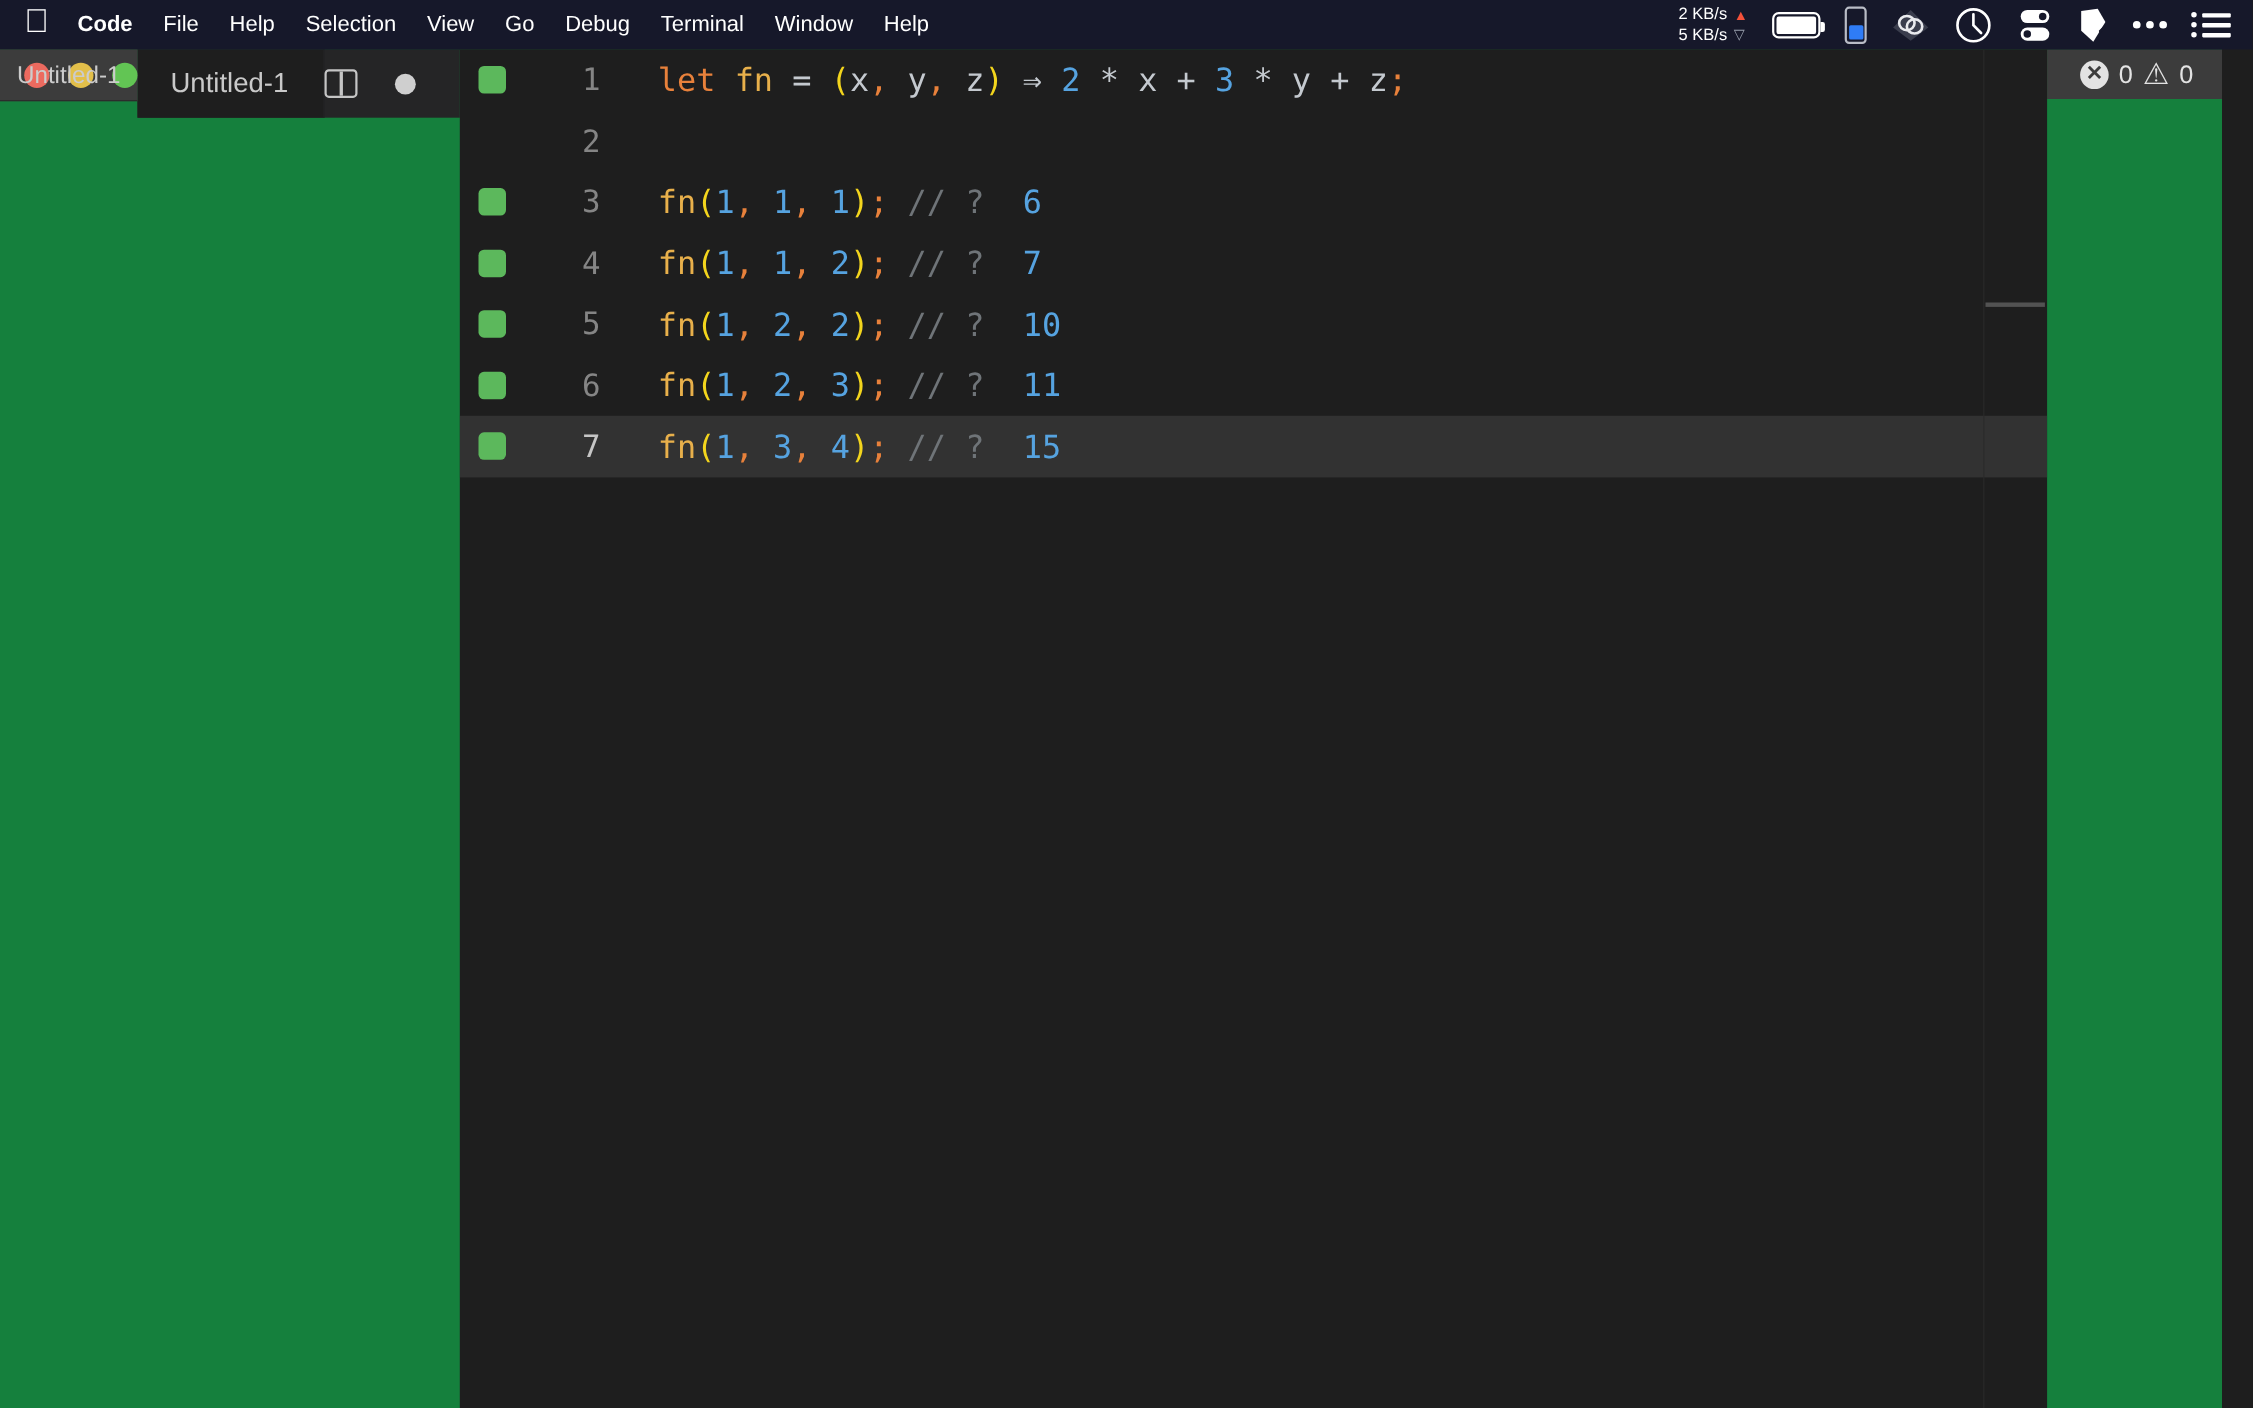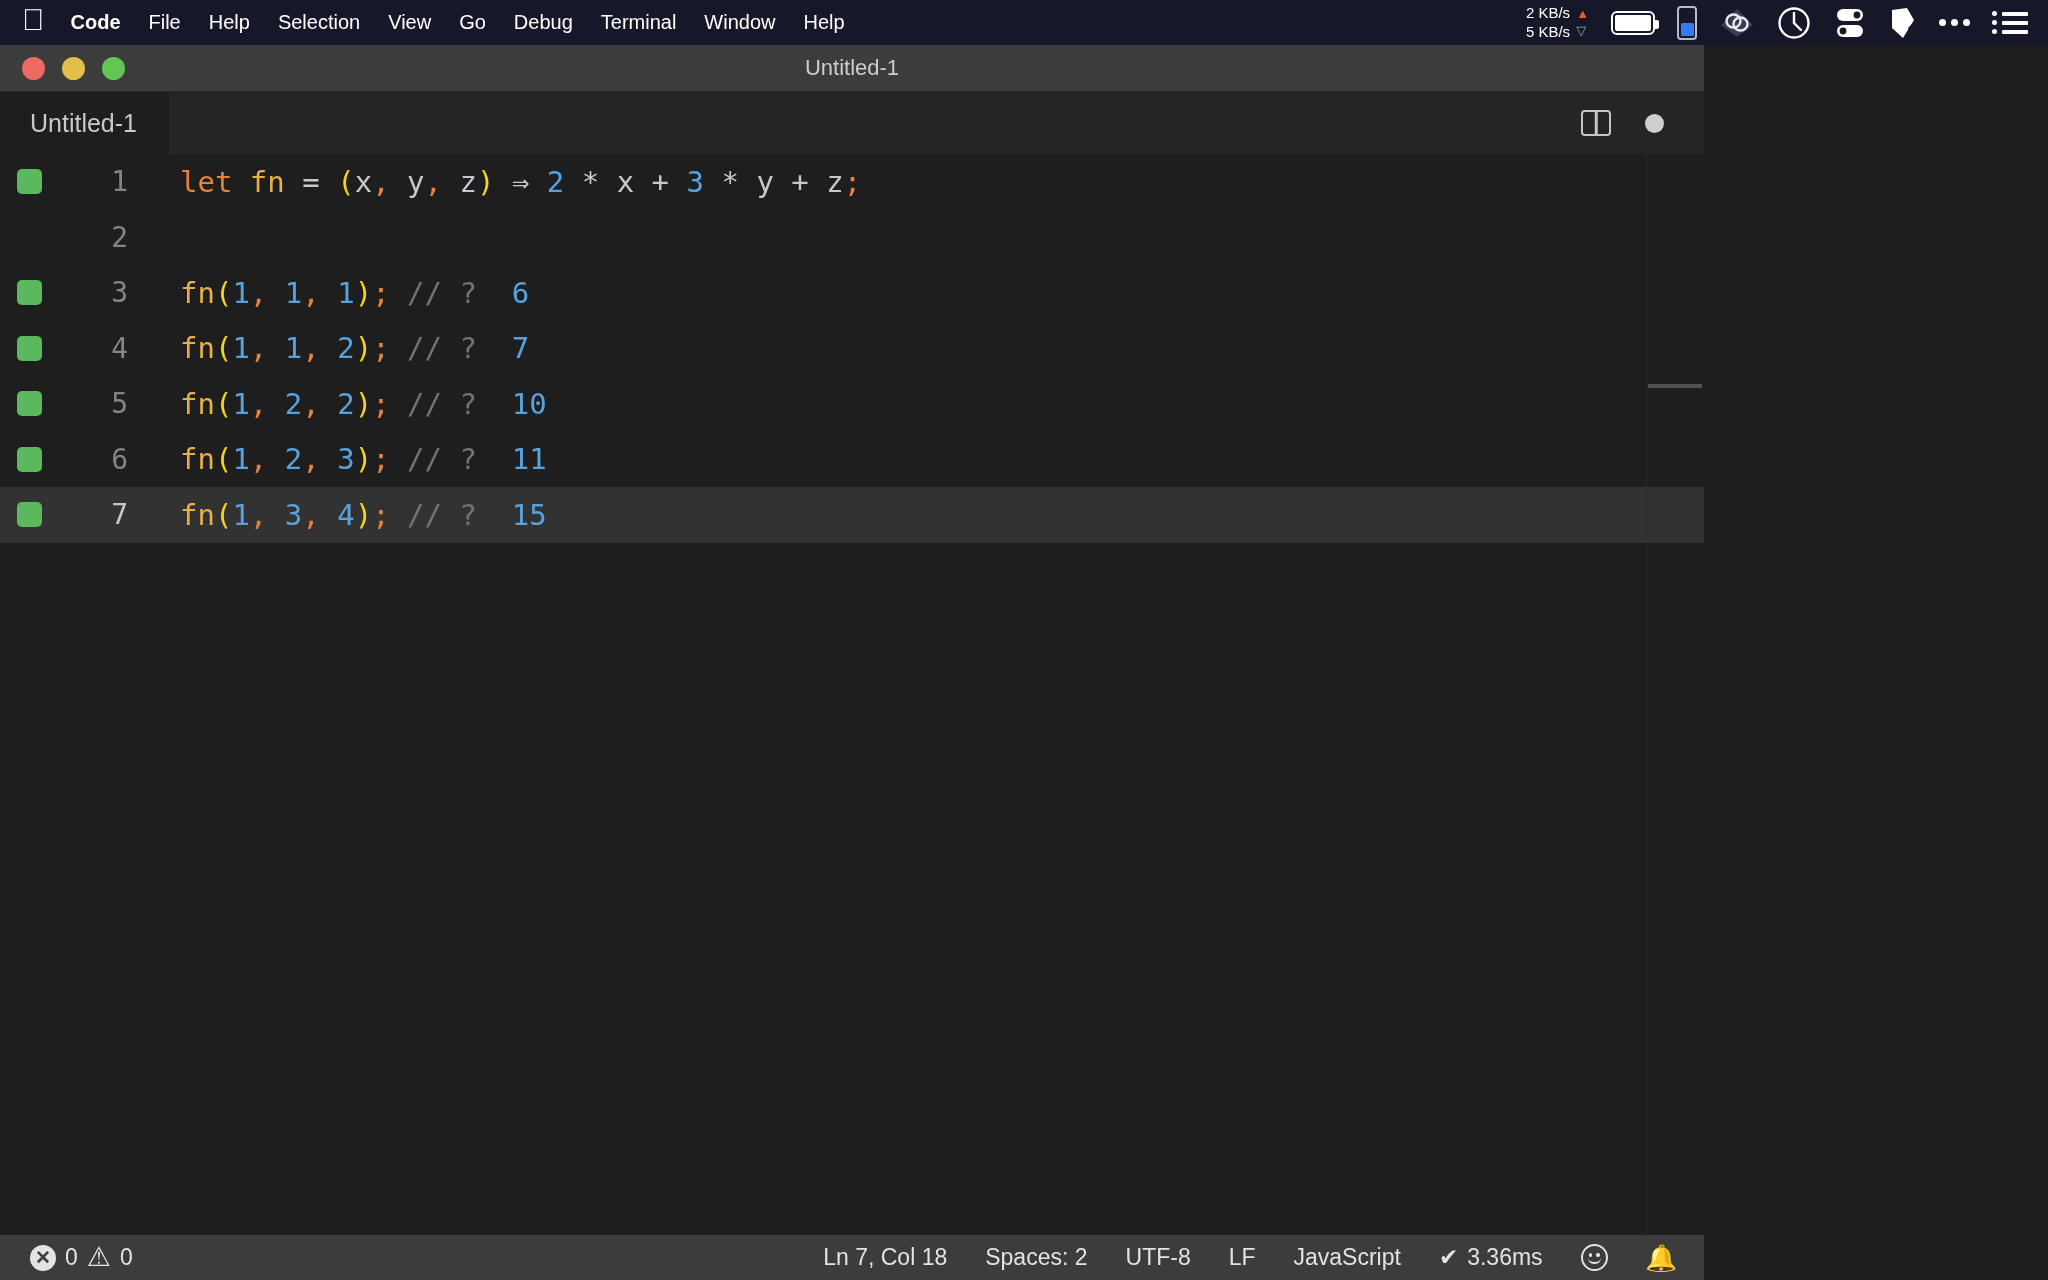--- a/index.html
+++ b/index.html
@@ -48,21 +48,21 @@
 
   .icon-btn{ display:flex; align-items:center; justify-content:center; }
   .dots{ display:flex; gap:5px; }
   .dots span{ width:7px; height:7px; background:#fff; border-radius:50%; }
   .listicon{ display:flex; flex-direction:column; gap:4px; }
   .listicon .row{ display:flex; align-items:center; gap:5px; }
   .listicon .row i{ width:5px; height:5px; background:#fff; border-radius:50%; display:block;}
   .listicon .row b{ width:26px; height:4px; background:#fff; display:block; border-radius:1px;}
 
   
-  .window{ width:1704px; height:1235px; background:#bef264; display:flex; flex-direction:column; }
+  .window{ width:2020px; height:1235px; background:#15803d; display:flex; flex-direction:row; }
   .titlebar{
     height:47px; background:#3c3c3c; display:flex; align-items:center;
     position:relative; border-bottom:1px solid #2b2b2b;
   }
   .lights{ display:flex; gap:17px; padding-left:22px; }
   .light{ width:23px; height:23px; border-radius:50%; }
   .l-red{ background:#ec6a5f; }
   .l-yellow{ background:#e2bf4a; }
   .l-green{ background:#62c554; }
   .window-title{
@@ -288,31 +288,14 @@
   <div class="statusbar">
     <div class="sb-left">
       <div class="sb-item">
         <span class="err-icon">✕</span>
         <span>0</span>
         <span class="warn-icon">⚠</span>
         <span>0</span>
       </div>
     </div>
 
-    <div class="sb-right">
-      <div class="sb-item">Ln 7, Col 18</div>
-      <div class="sb-item">Spaces: 2</div>
-      <div class="sb-item">UTF-8</div>
-      <div class="sb-item">LF</div>
-      <div class="sb-item">JavaScript</div>
-      <div class="sb-item">
-        <span class="check">✔</span>
-        <span>3.36ms</span>
-      </div>
-      <div class="smiley">
-          <i class="a"></i>
-          <i class="b"></i>
-          <u></u>
-        </div>
-      <div class="bell">🔔</div>
-    </div>
   </div>
 </div>
 
 </body></html>

